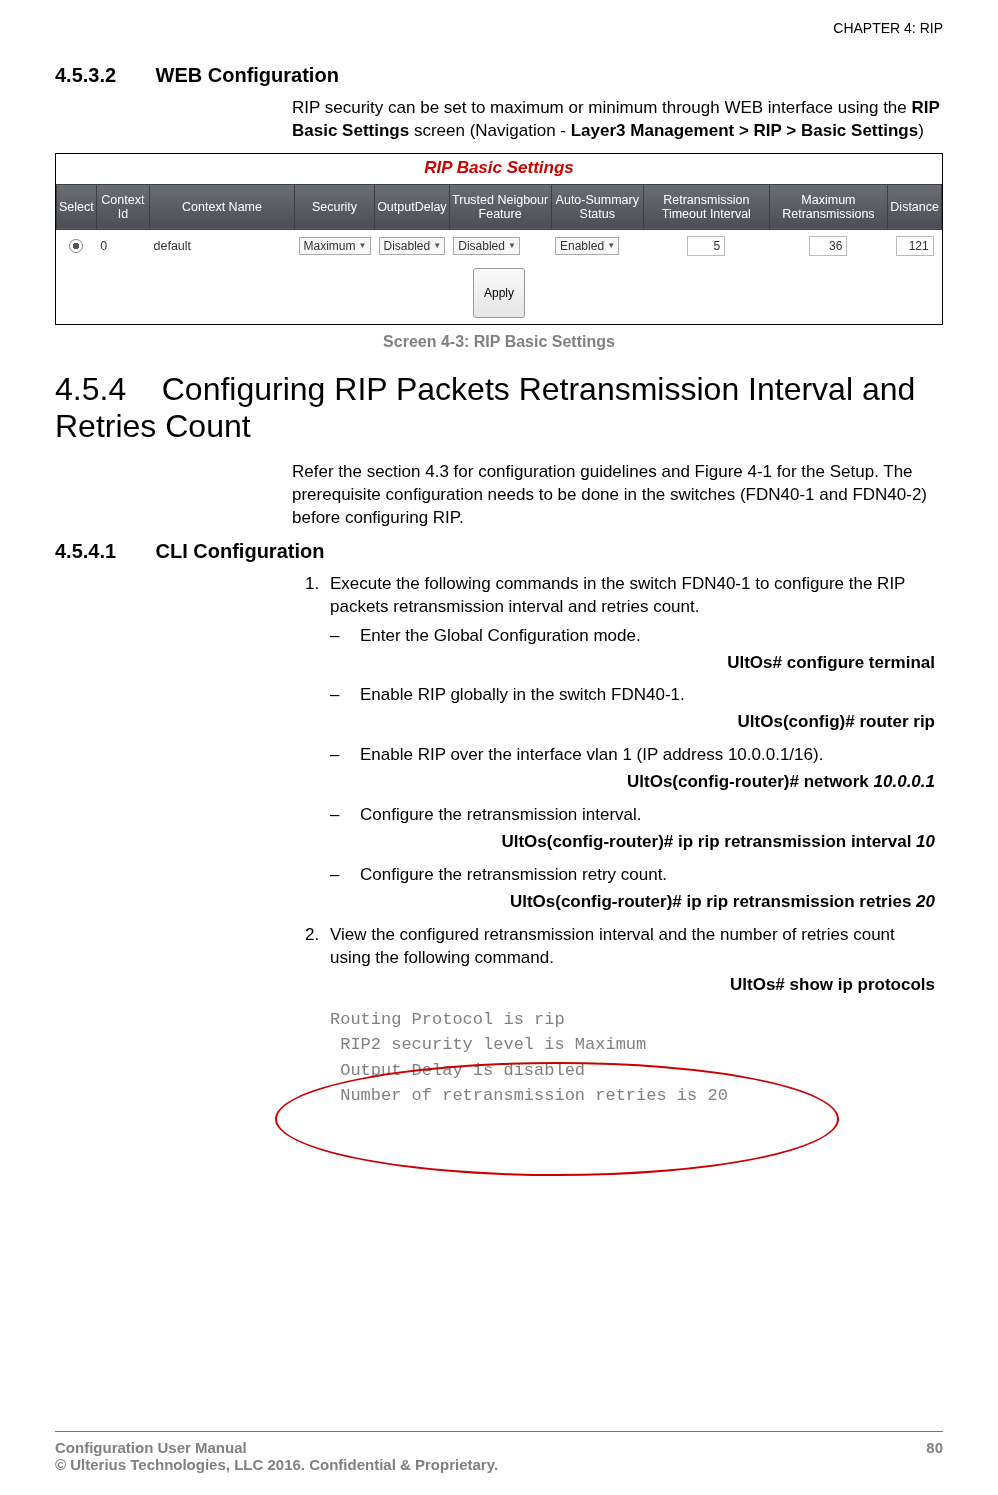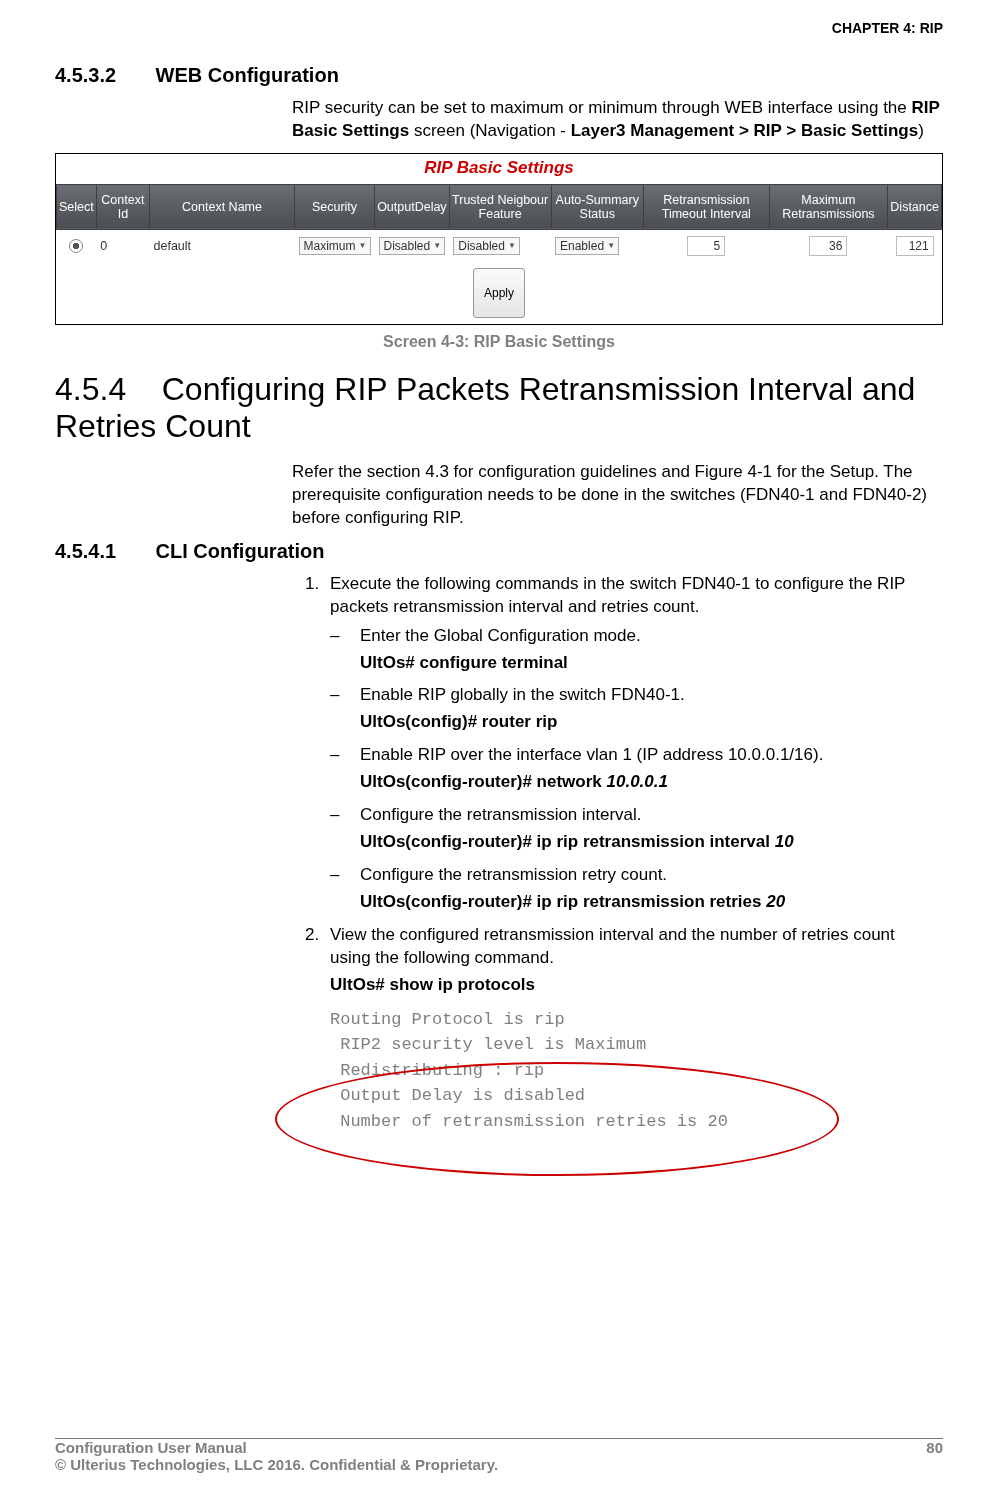--- a/index.html
+++ b/index.html
@@ -12,21 +12,21 @@
   .page {
     width: 998px;
     min-height: 1495px;
     margin: 0 auto;
     padding: 20px 55px 0 55px;
     box-sizing: border-box;
     position: relative;
   }
   .chapter-header {
     text-align: right;
-    font-weight: bold;
+    font-weight: normal;
     font-size: 14px;
     margin-bottom: 28px;
   }
   .sec-h3 {
     font-weight: bold;
     font-size: 20px;
     margin: 8px 0 10px 0;
   }
   .sec-num-a { display:inline-block; width:95px; }
   .sec-h2 {
@@ -143,37 +143,38 @@
   }
   .dash-item::before {
     content: "–";
     position: absolute;
     left: 0;
     top: 0;
   }
   .cmd-line {
     margin: 4px 0 10px 30px;
     font-weight: bold;
+    text-align: right;
   }
   .cmd-line .ital { font-style: italic; font-weight: bold; }
   .mono-output {
     font-family: "Courier New", monospace;
     color: #808080;
     font-size: 17px;
     line-height: 1.5;
     margin-top: 2px;
   }
   .mono-output .line { white-space: pre; }
   .footer {
     position: absolute;
     left: 55px;
     right: 55px;
     bottom: 22px;
     border-top: 1px solid #777;
-    padding-top: 0;
+    padding-top: 7px;
     font-weight: bold;
     color: #808080;
     font-size: 15px;
     display: flex;
     justify-content: space-between;
   }
   .ellipse-wrap {
     position: relative;
   }
   .red-ellipse {
@@ -269,21 +270,20 @@
         <div class="dash-item">Configure the retransmission retry count.</div>
         <div class="cmd-line"><span>UltOs(config-router)# ip rip retransmission retries </span><span class="ital">20</span></div>
       </li>
       <li>
         <span>View the configured retransmission interval and the number of retries count using the following command.</span>
         <div class="cmd-line" style="margin-left:0">UltOs# show ip protocols</div>
         <div class="ellipse-wrap">
           <div class="mono-output">
             <div class="line">Routing Protocol is rip</div>
             <div class="line"> RIP2 security level is Maximum</div>
-            <div class="line"> Redistributing : rip</div>
             <div class="line"> Output Delay is disabled</div>
             <div class="line"> Number of retransmission retries is 20</div>
           </div>
           <div class="red-ellipse" style="left:-55px; top:55px; width:560px; height:110px;"></div>
         </div>
       </li>
     </ol>
   </div>
 
   <div class="footer">

